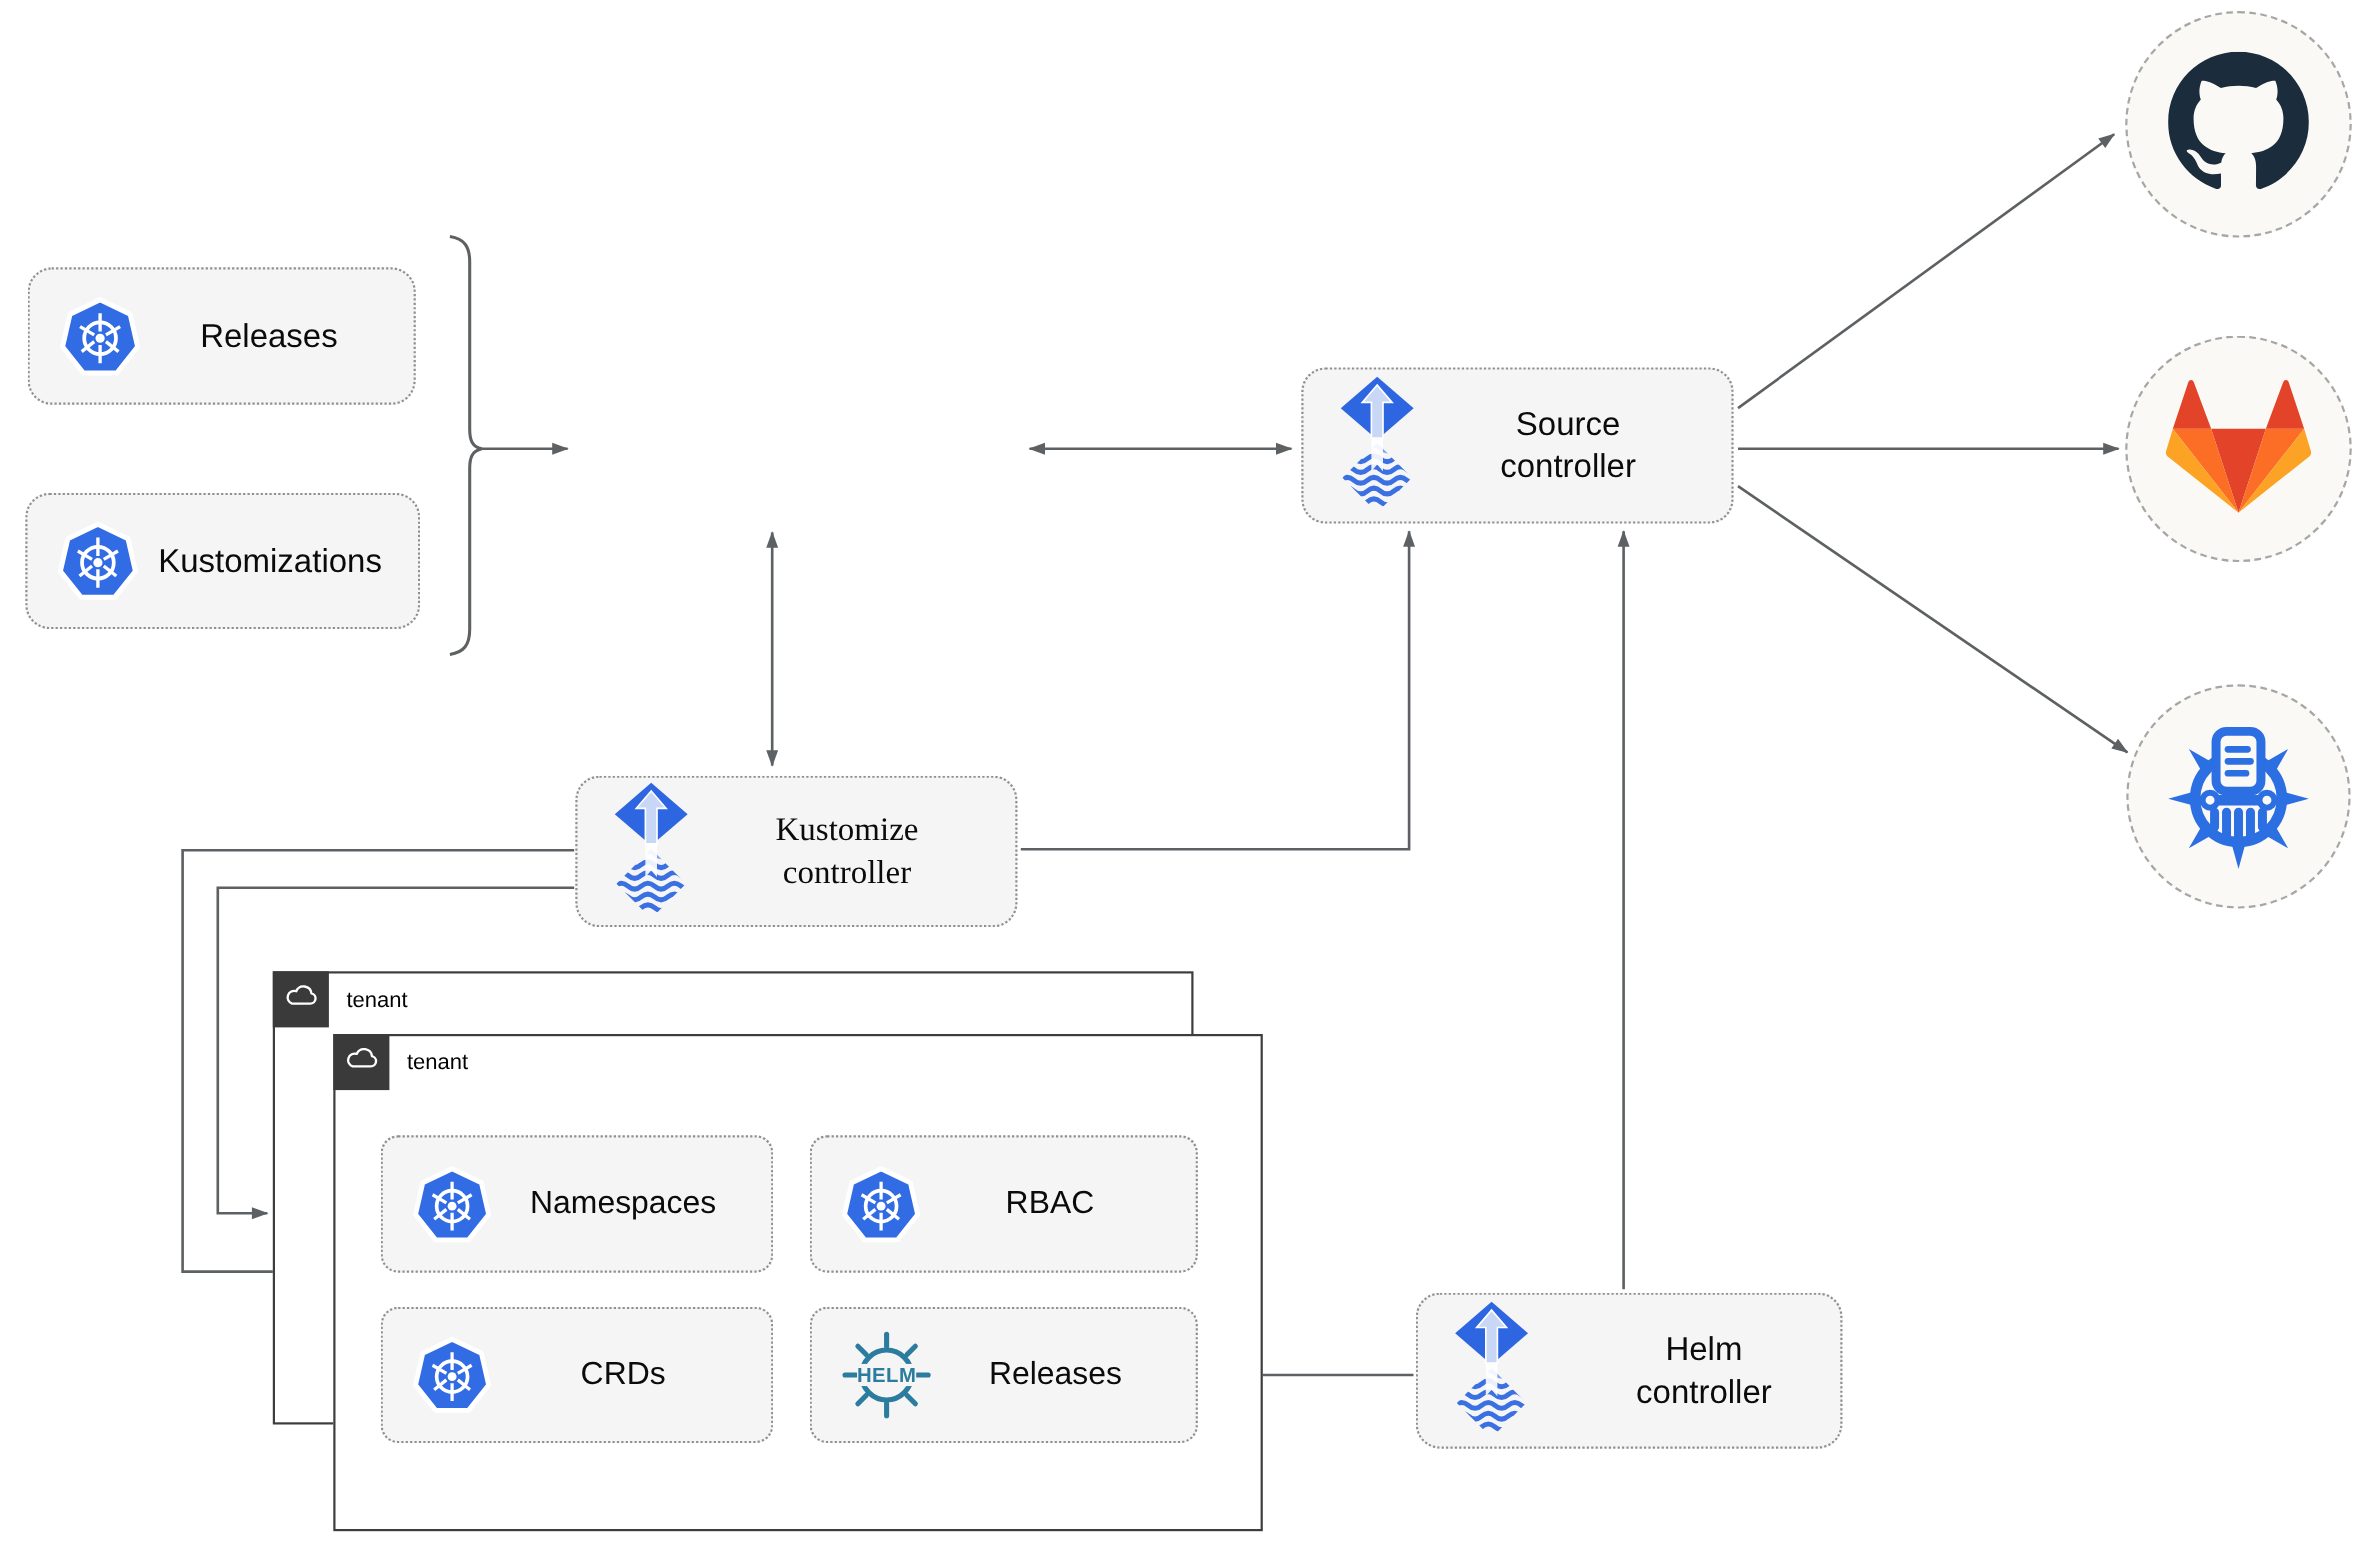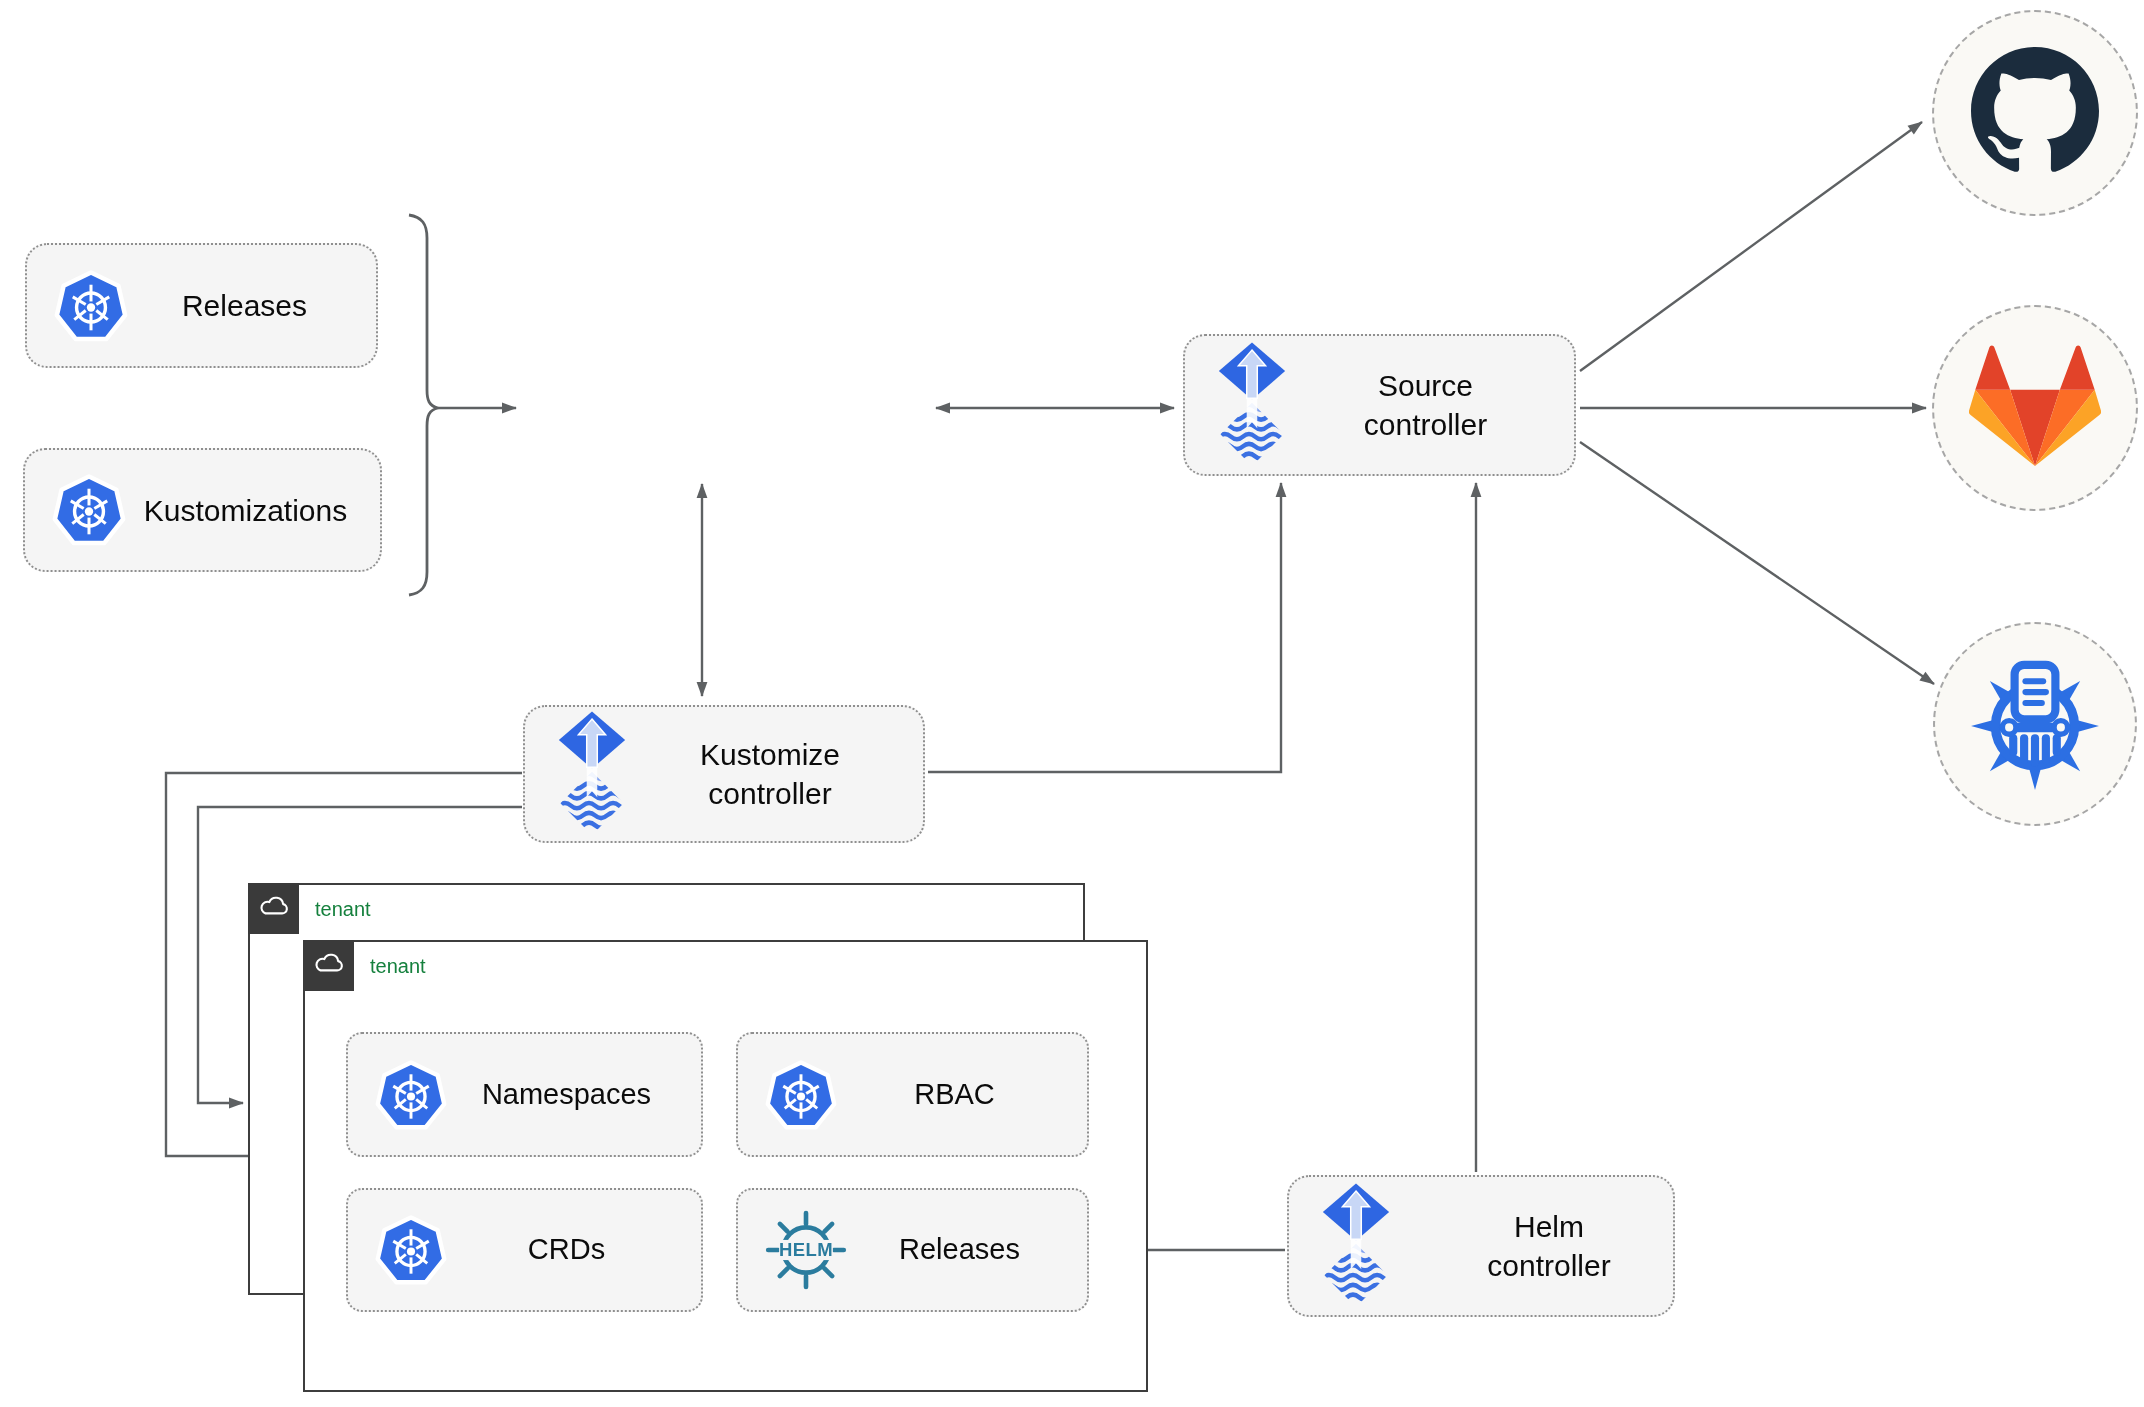--- a/index.html
+++ b/index.html
@@ -10,21 +10,21 @@
   .node{position:absolute;background:#f5f5f5;border:2.5px dotted #8f8f8f;border-radius:22px;
         display:flex;align-items:center;box-sizing:border-box;padding:0 16px 0 26px;z-index:4;}
   .node .ic{flex:0 0 auto;display:flex;align-items:center;justify-content:center;}
   .node .lbl{flex:1 1 auto;text-align:center;font-size:30px;line-height:1.3;color:#0b0b0b;}
   .node .lbl.narrow{max-width:185px;margin:4px auto;}
   .inner{border-radius:16px;z-index:6;}
   .inner .lbl{font-size:29px;}
   .tenant{position:absolute;background:#ffffff;border:2px solid #3d3d3d;box-sizing:border-box;}
   .tenant .tab{position:absolute;top:-2px;left:-2px;width:51px;height:51px;background:#3a3a3a;
                display:flex;align-items:center;justify-content:center;}
-  .tenant .tlabel{position:absolute;top:13px;left:65px;font-size:20px;color:#15803d;}
+  .tenant .tlabel{position:absolute;top:13px;left:65px;font-size:20px;color:#000000;}
   .circle{position:absolute;border:2.5px dashed #a6a6a6;border-radius:50%;background:#faf9f5;
           display:flex;align-items:center;justify-content:center;z-index:2;box-sizing:border-box;}
 </style>
 </head>
 <body>
 
 <div class="canvas">
 
   <svg class="wires" width="2144" height="1407" viewBox="0 0 2144 1407">
     <defs>
@@ -213,21 +213,21 @@
         <clipPath id="fxc1">
             <polygon points="50,82 92,124 50,166 8,124"></polygon>
           </clipPath>
         <polygon points="50,12 68,33 57,33 57,76 43,76 43,33 32,33" fill="#c8d7f6" stroke="#ffffff" stroke-width="2"></polygon>
         <polygon points="43,76 57,76 57,116 50,108 43,116" fill="rgba(255,255,255,0.9)"></polygon>
       </svg>
     </span>
     <span class="lbl narrow">Source controller</span>
   </div>
 
-  <div class="node" style="left:523px;top:705px;width:402px;height:138px;">
+  <div class="node" style="left:523px;top:705px;width:402px;height:138px;font-family:Liberation Serif, serif;">
     <span class="ic">
       <svg width="82" height="128" viewBox="0 0 100 170">
         <polygon points="50,2 94,40 50,78 6,40" fill="#2e66e2"></polygon>
         <g clip-path="url(#fxc2)" stroke-linecap="round" fill="none">
           <path d="M6,88 q8,-7 16,0 t16,0 t16,0 t16,0 t16,0 t16,0" stroke="#7d9ff0" stroke-width="6"></path>
           <path d="M6,101 q8,-7 16,0 t16,0 t16,0 t16,0 t16,0 t16,0" stroke="#3b70e2" stroke-width="6"></path>
           <path d="M6,114 q8,-7 16,0 t16,0 t16,0 t16,0 t16,0 t16,0" stroke="#3b70e2" stroke-width="6"></path>
           <path d="M6,127 q8,-7 16,0 t16,0 t16,0 t16,0 t16,0 t16,0" stroke="#3b70e2" stroke-width="6"></path>
           <path d="M6,140 q8,-7 16,0 t16,0 t16,0 t16,0 t16,0 t16,0" stroke="#3b70e2" stroke-width="6"></path>
           <path d="M6,153 q8,-7 16,0 t16,0 t16,0 t16,0 t16,0 t16,0" stroke="#3b70e2" stroke-width="6"></path>

